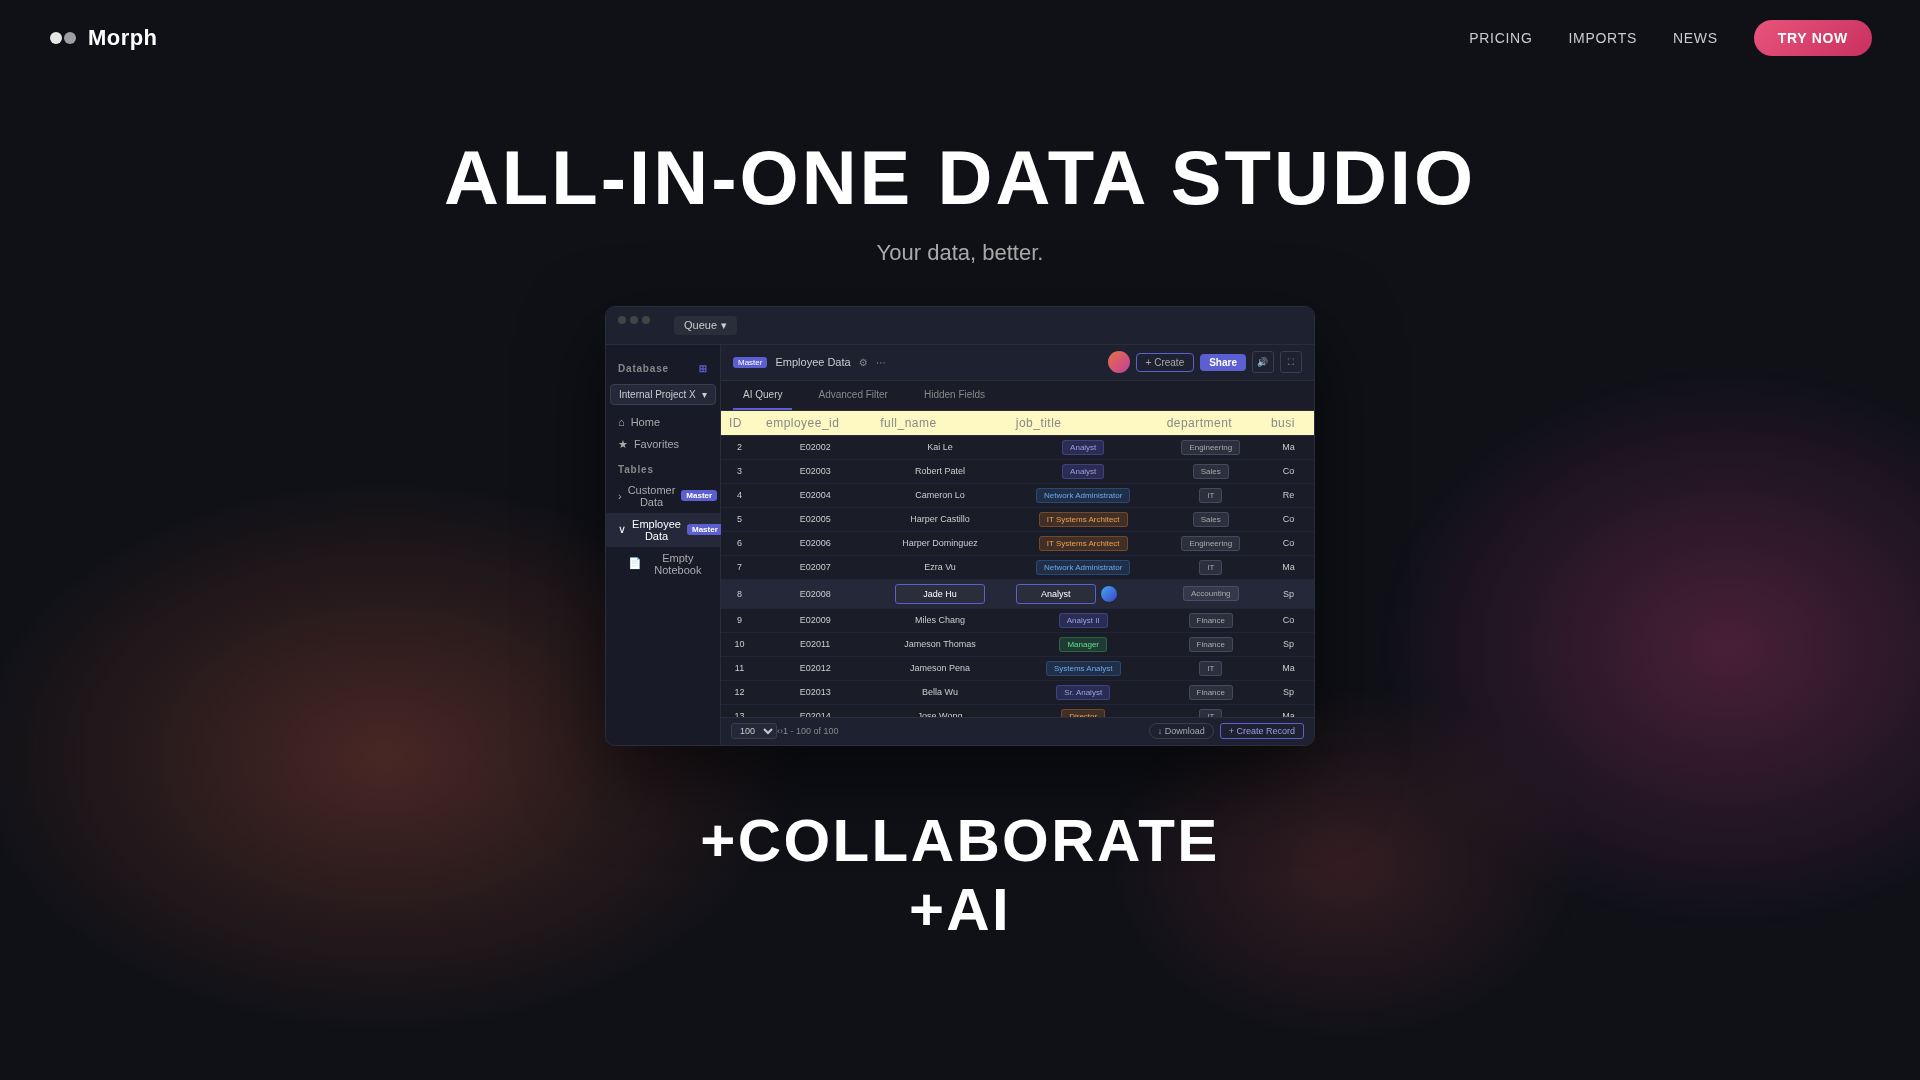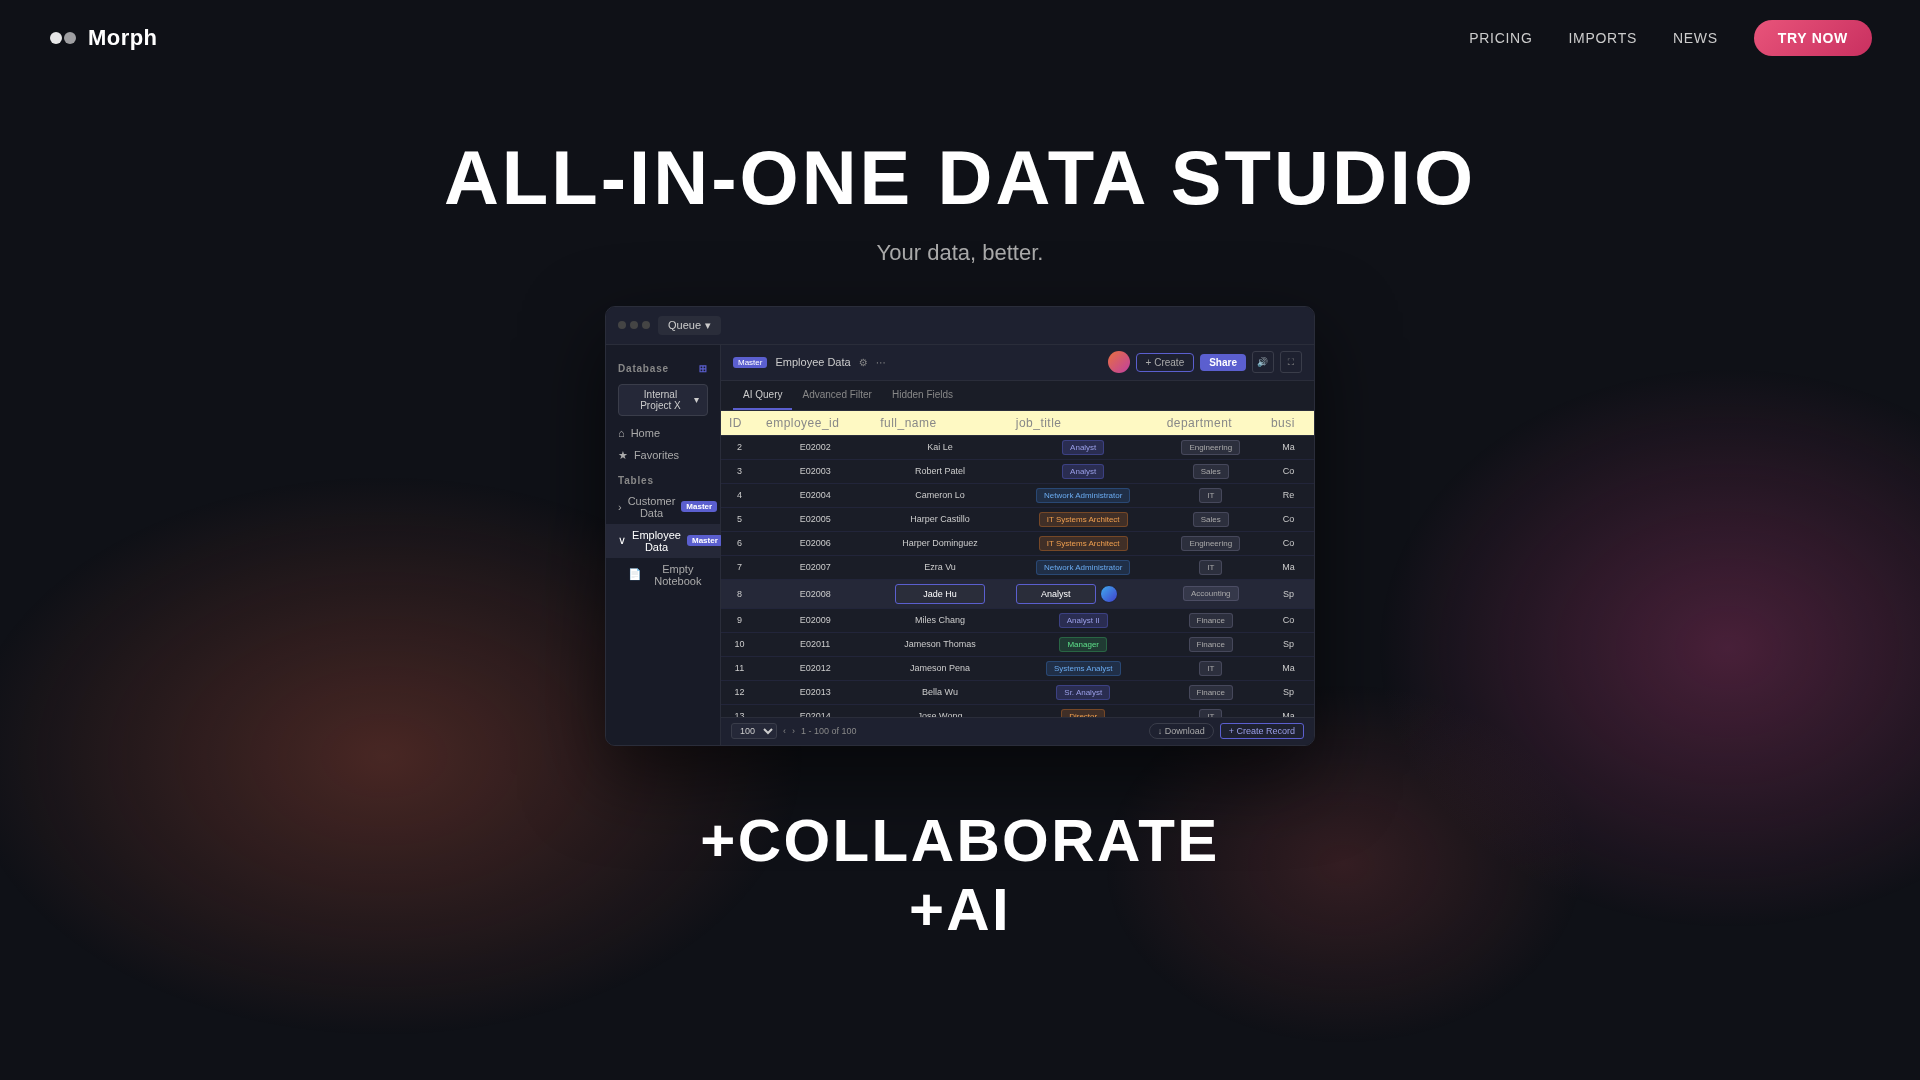--- a/index.html
+++ b/index.html
@@ -130,22 +130,21 @@
       display: flex;
       align-items: center;
       justify-content: space-between;
       padding: 6px 12px;
       border-bottom: 1px solid #2a2d3a;
       height: 38px;
     }
 
     .app-topbar-left {
       display: flex;
-      align-items: center;
-      gap: 8px;
+      gap: 24px;
     }
 
     .app-dots {
       display: flex;
       gap: 4px;
     }
 
     .dot {
       width: 8px; height: 8px;
       border-radius: 50%;
@@ -207,21 +206,21 @@
     .sidebar-badge {
       background: #5b5fcf;
       color: #fff;
       font-size: 8px;
       padding: 1px 5px;
       border-radius: 3px;
       font-weight: 600;
     }
 
     .dropdown-field {
-      margin: 6px 12px;
+      margin: 6px 4px;
       background: #252838;
       border: 1px solid #3a3d4a;
       border-radius: 4px;
       padding: 4px 8px;
       font-size: 10px;
       color: #ccc;
       display: flex;
       align-items: center;
       justify-content: space-between;
     }
@@ -306,21 +305,21 @@
     .avatar-sm {
       width: 22px; height: 22px;
       border-radius: 50%;
       background: linear-gradient(135deg, #e87040, #c040a0);
     }
 
     
     .filter-tabs {
       display: flex;
       align-items: center;
-      gap: 0;
+      gap: 16px;
       padding: 0 12px;
       border-bottom: 1px solid #2a2d3a;
       background: #1a1d27;
       height: 30px;
     }
 
     .filter-tab {
       font-size: 10px;
       color: #888;
       padding: 0 10px;
@@ -403,21 +402,20 @@
       align-items: center;
       justify-content: space-between;
       padding: 0 10px;
       height: 28px;
       border-top: 1px solid #2a2d3a;
     }
 
     .footer-left {
       display: flex;
       align-items: center;
-      gap: 6px;
       font-size: 9px;
       color: #888;
     }
 
     .page-select {
       background: #252838;
       border: 1px solid #3a3d4a;
       border-radius: 3px;
       color: #ccc;
       font-size: 9px;

